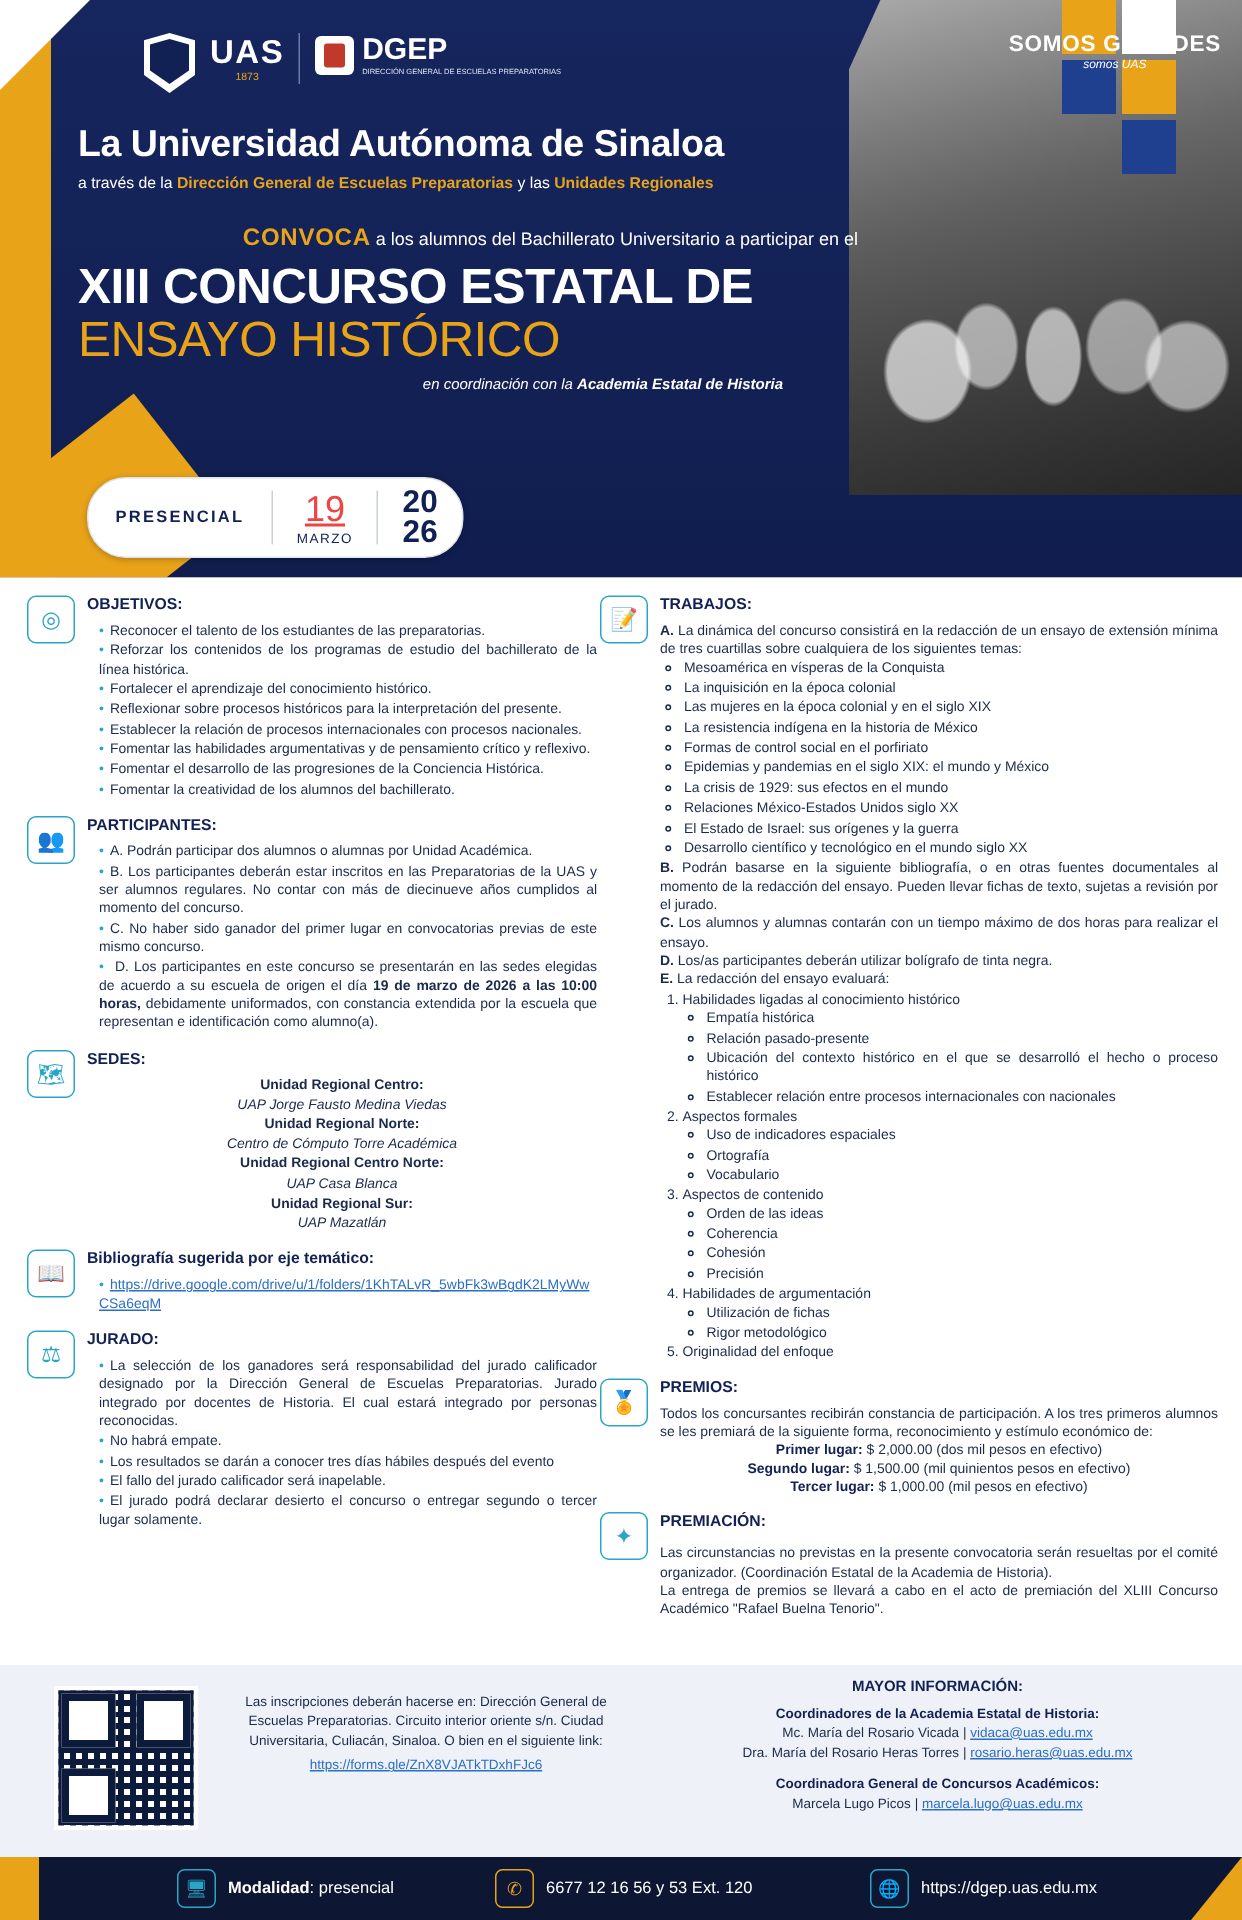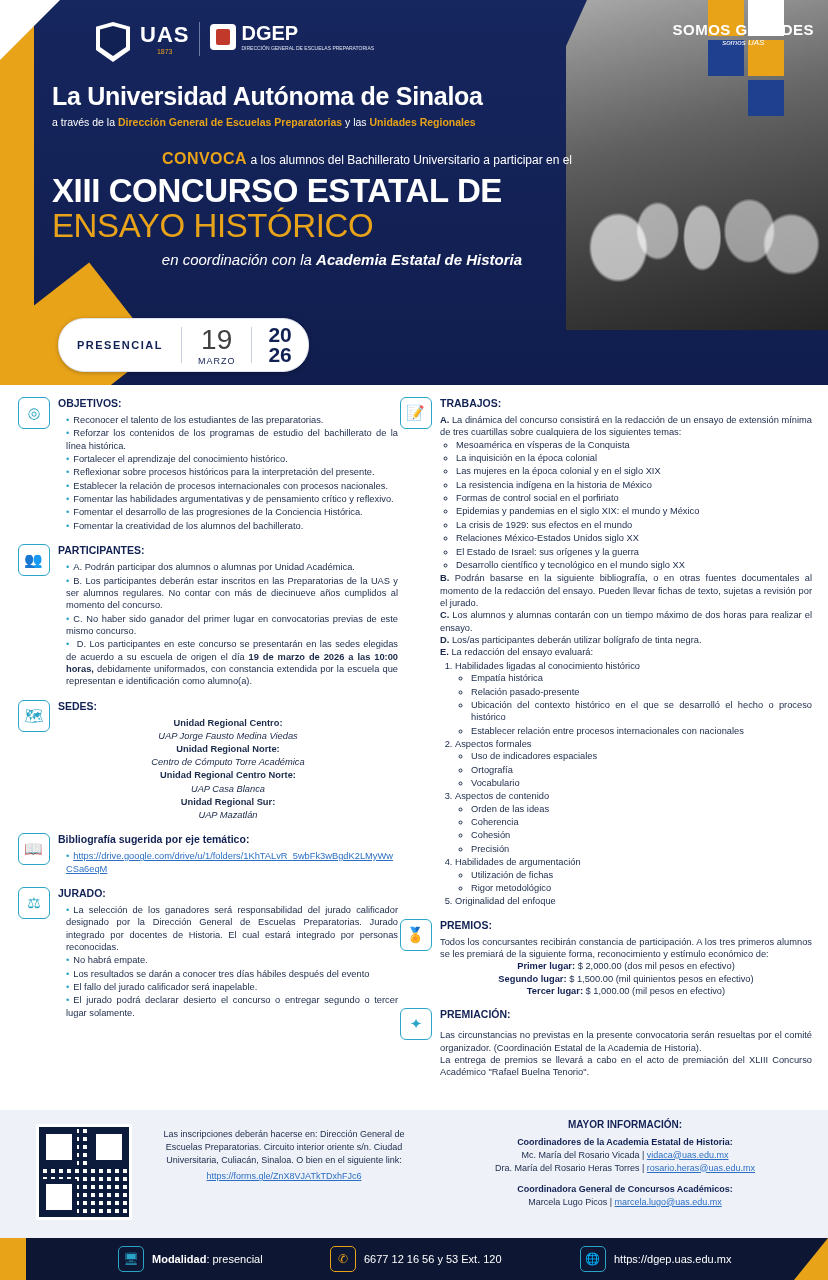--- a/index.html
+++ b/index.html
@@ -84,35 +84,35 @@
   .dgep-word{color:#fff;font-weight:bold;font-size:20px;letter-spacing:0;}
   .dgep-sub{color:#dfe4f0;font-size:5px;line-height:1.25;}
   .hero-txt{position:absolute;left:52px;top:82px;z-index:7;width:520px;}
   .h-univ{color:#fff;font-size:25px;font-weight:bold;letter-spacing:-.3px;}
   .h-sub{color:#fff;font-size:10.5px;margin-top:5px;}
   .h-sub b{color:#e8a319;}
   .h-convoca{margin-top:22px;font-size:12px;color:#fff;text-align:right;}
   .h-convoca .big{color:#e8a319;font-weight:bold;font-size:16px;letter-spacing:.5px;}
   .h-title1{color:#fff;font-size:33px;font-weight:bold;letter-spacing:-.4px;margin-top:6px;line-height:1.05;}
   .h-title2{color:#e8a319;font-size:33px;font-weight:normal;letter-spacing:-.4px;line-height:1.05;}
-  .h-coord{color:#fff;font-size:15px;font-style:italic;margin-top:8px;text-align:right;width:470px;}
+  .h-coord{color:#fff;font-size:10px;font-style:italic;margin-top:8px;text-align:right;width:470px;}
   .h-coord b{font-style:italic;}
   
   .datepill{
     position:absolute;left:58px;top:318px;z-index:8;display:flex;align-items:stretch;
     background:#ffffff;border-radius:26px;height:52px;box-shadow:0 1px 4px rgba(0,0,0,.25);
     overflow:hidden;border:1px solid #dfe3ee;
   }
   .dp-presencial{
     display:flex;align-items:center;padding:0 18px;color:#122154;font-size:11px;
     letter-spacing:1.5px;font-weight:bold;
   }
   .dp-div{width:1px;background:#c9cfe0;margin:8px 0;}
   .dp-day{display:flex;flex-direction:column;justify-content:center;align-items:center;padding:0 16px;}
-  .dp-day .d{font-size:28px;color:#404040;}
+  .dp-day .d{font-size:24px;color:#ef4444;text-decoration:underline;}
   .dp-day .m{font-size:9px;color:#122154;letter-spacing:1px;}
   .dp-year{display:flex;flex-direction:column;justify-content:center;align-items:center;padding:0 16px;}
   .dp-year div{font-size:21px;font-weight:bold;color:#122154;line-height:.95;}
   
   .content{
     position:absolute;left:0;top:385px;width:828px;height:725px;background:#fff;
     padding:10px 0 0 0;
   }
   .col{position:absolute;top:12px;}
   .col-left{left:18px;width:380px;}

